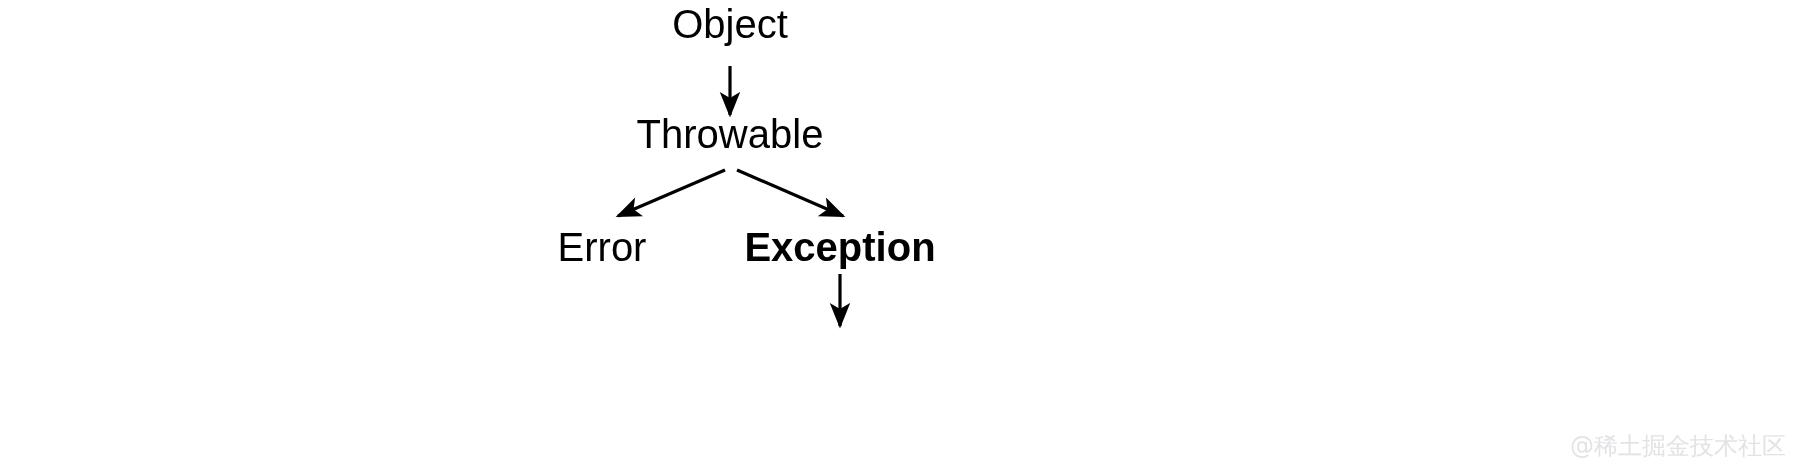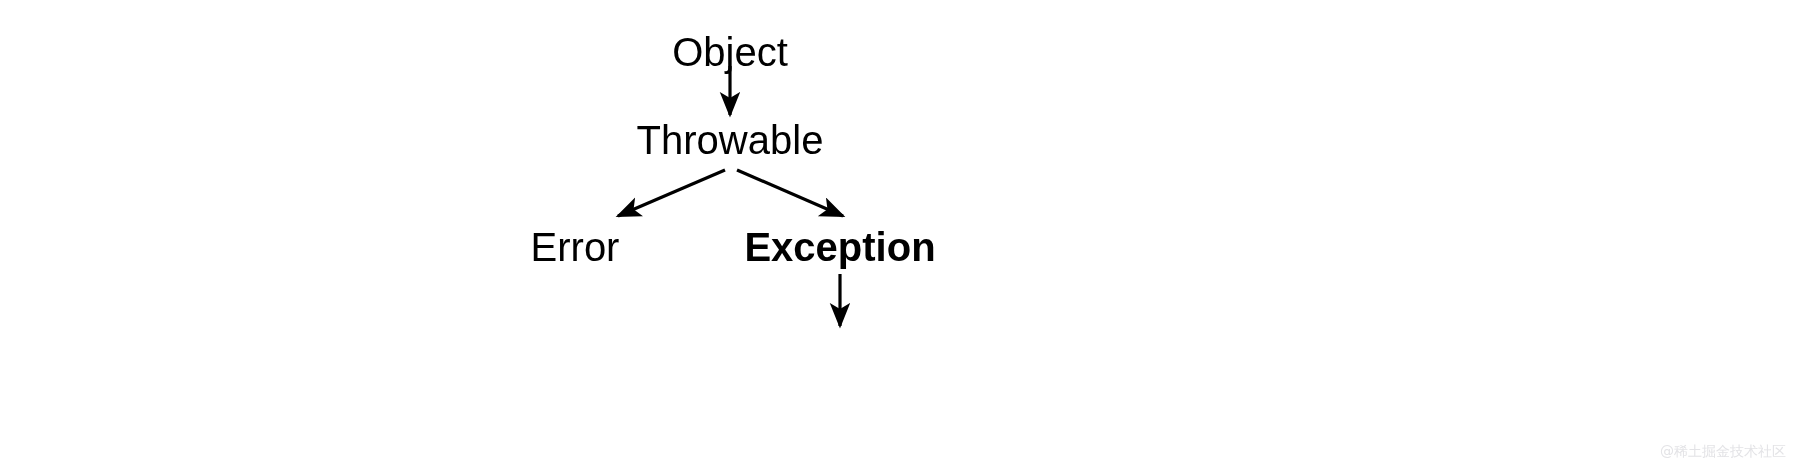--- a/index.html
+++ b/index.html
@@ -31,32 +31,32 @@
     position: absolute;
     color: #000000;
     font-size: 40px;
     line-height: 1;
     white-space: nowrap;
     font-weight: 400;
     letter-spacing: 0px;
     transform: translate(-50%, -50%);
     text-align: center;
   }
-  #node-object   { left: 730px;  top: 52px;  }
-  #node-throwable{ left: 730px;  top: 140px; }
-  #node-error    { left: 575px;  top: 247px; }
+  #node-object   { left: 730px;  top: 24px;  }
+  #node-throwable{ left: 730px;  top: 134px; }
+  #node-error    { left: 602px;  top: 247px; }
   #node-exception{ left: 840px;  top: 247px; font-weight: bold; }
   #node-runtimeexception { left: 840px; top: 355px; }
 
   #watermark {
     position: absolute;
     right: 14px;
     bottom: 10px;
     color: #e3e3e6;
-    font-size: 14px;
+    font-size: 24px;
     line-height: 1;
     white-space: nowrap;
     font-family: "DejaVu Sans", sans-serif;
     user-select: none;
   }
 </style>
 </head>
 <body>
 
 <div id="diagram-root">

